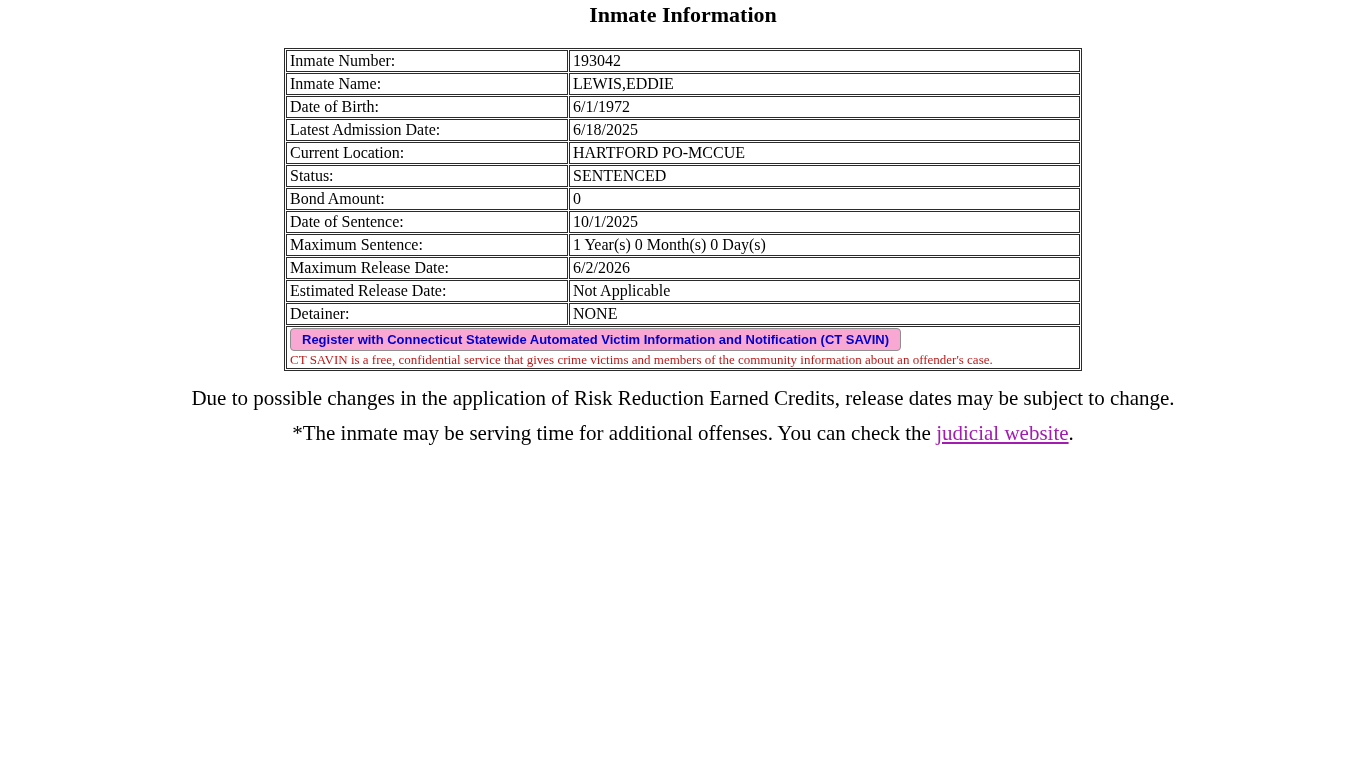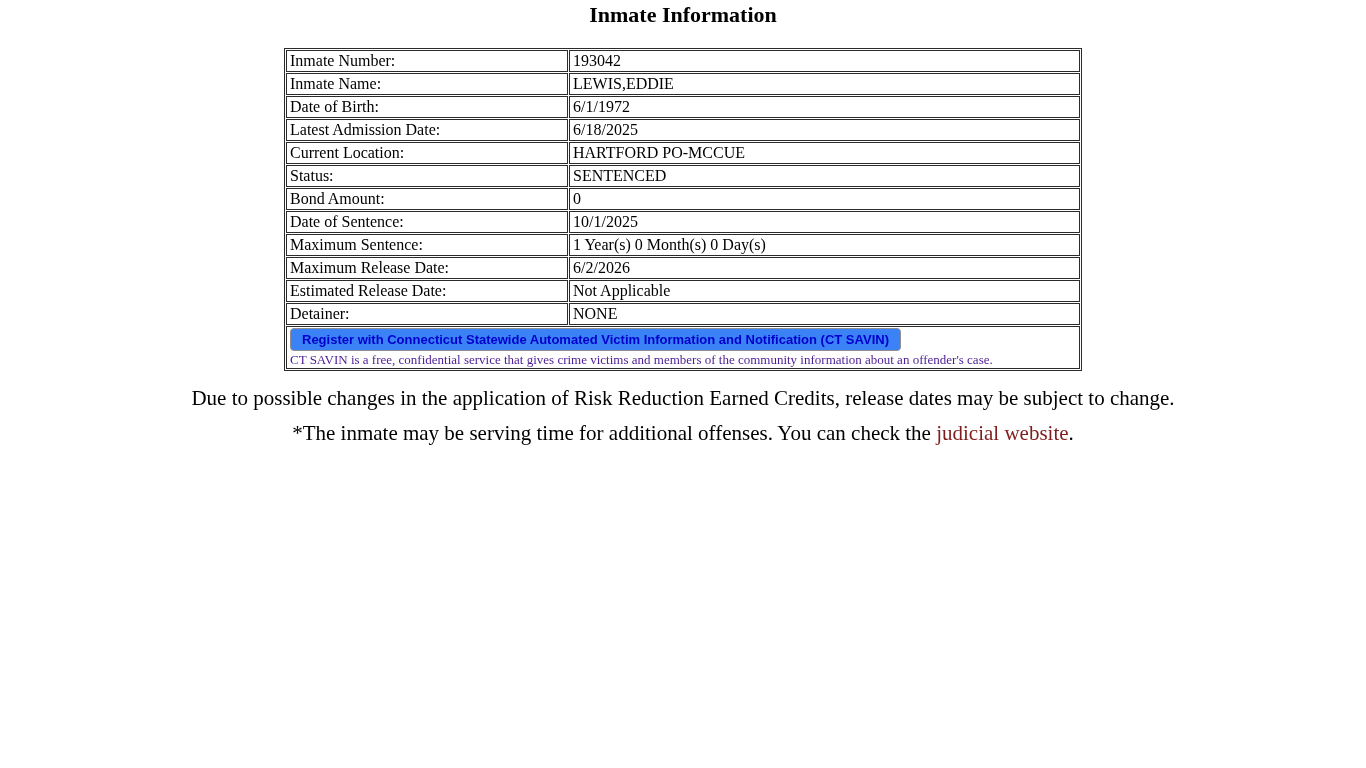--- a/index.html
+++ b/index.html
@@ -49,42 +49,43 @@
     height: auto;
     padding: 2px 3px 2px 2px;
     line-height: normal;
   }
   button.savin-button {
     display: inline-block;
     font-family: "Liberation Sans", sans-serif;
     font-size: 13px;
     font-weight: bold;
     color: #0000cc;
-    background: #3b82f6;
+    background: #f9a8d4;
     border: 1px solid #8f8f8f;
     border-radius: 4px;
     padding: 3px 11px 3px 11px;
     margin: 0;
     cursor: pointer;
   }
   .savin-desc {
     font-family: "Liberation Serif", serif;
     font-size: 13px;
     line-height: 14px;
     margin-top: 2px;
-    color: #4c1d95;
+    color: #b91c1c;
   }
   .note {
     text-align: center;
     font-size: 21px;
     line-height: 16px;
     margin: 19px 0 0 0;
   }
   a.judicial-link {
-    color: #7f1d1d;
+    color: #a21caf;
+    text-decoration: underline;
     cursor: pointer;
   }
 </style>
 </head>
 <body>
 
 <div class="page">
 
   <div class="page-title">Inmate Information</div>
 

